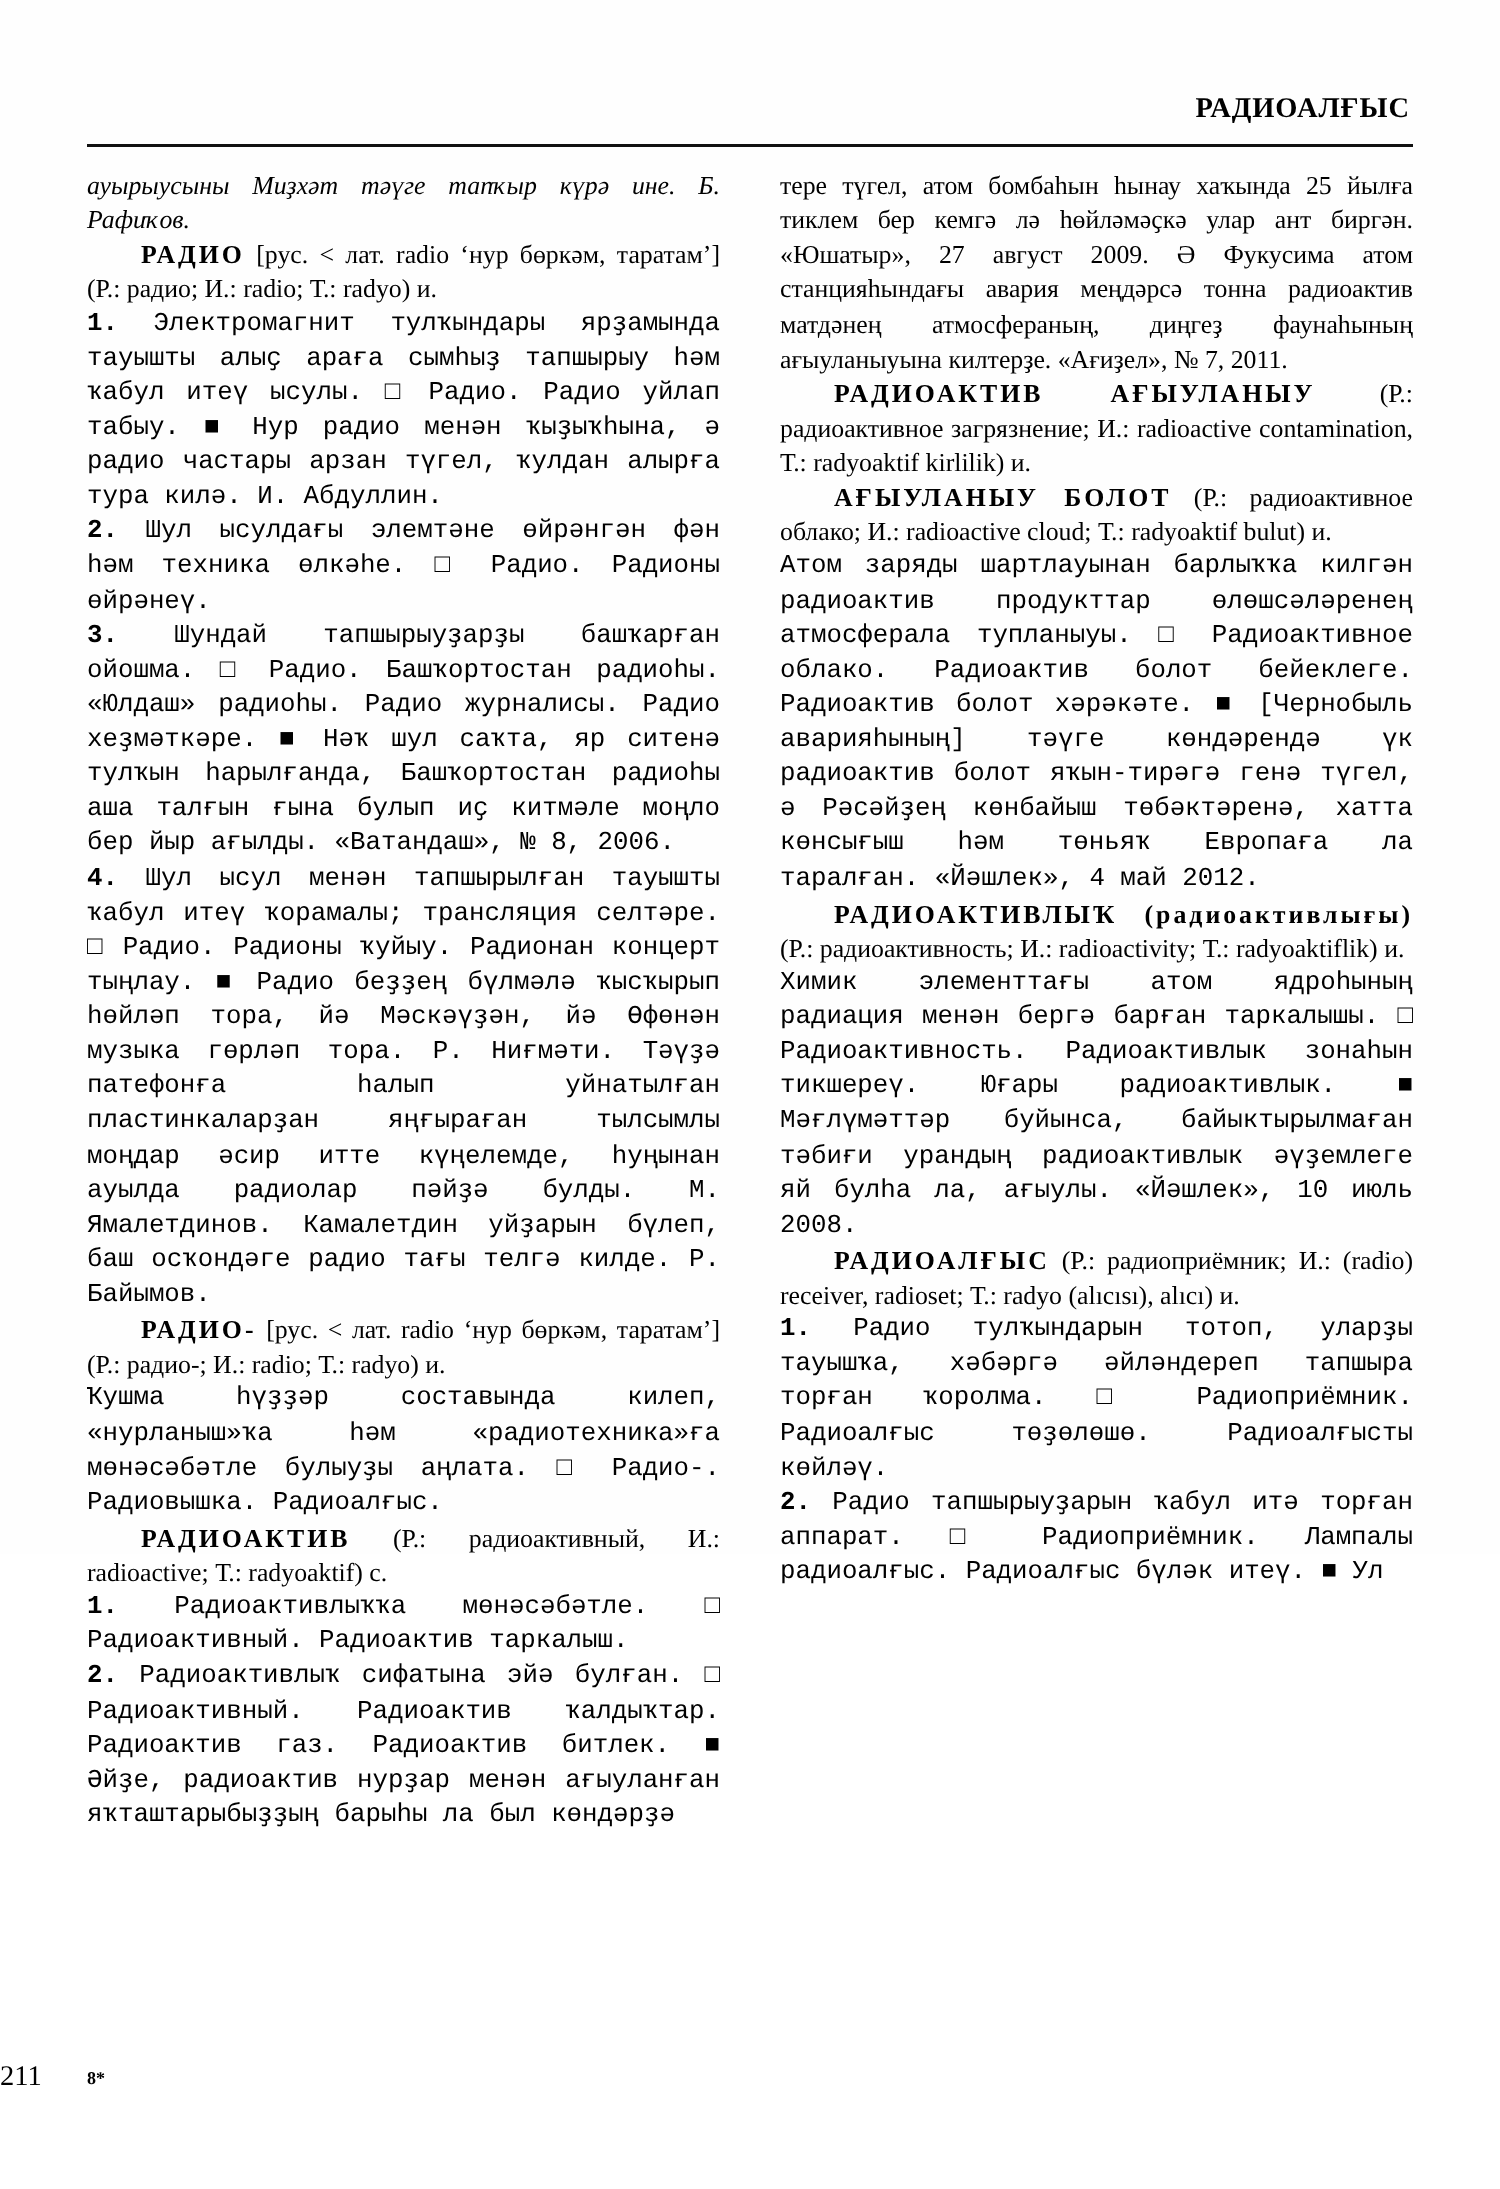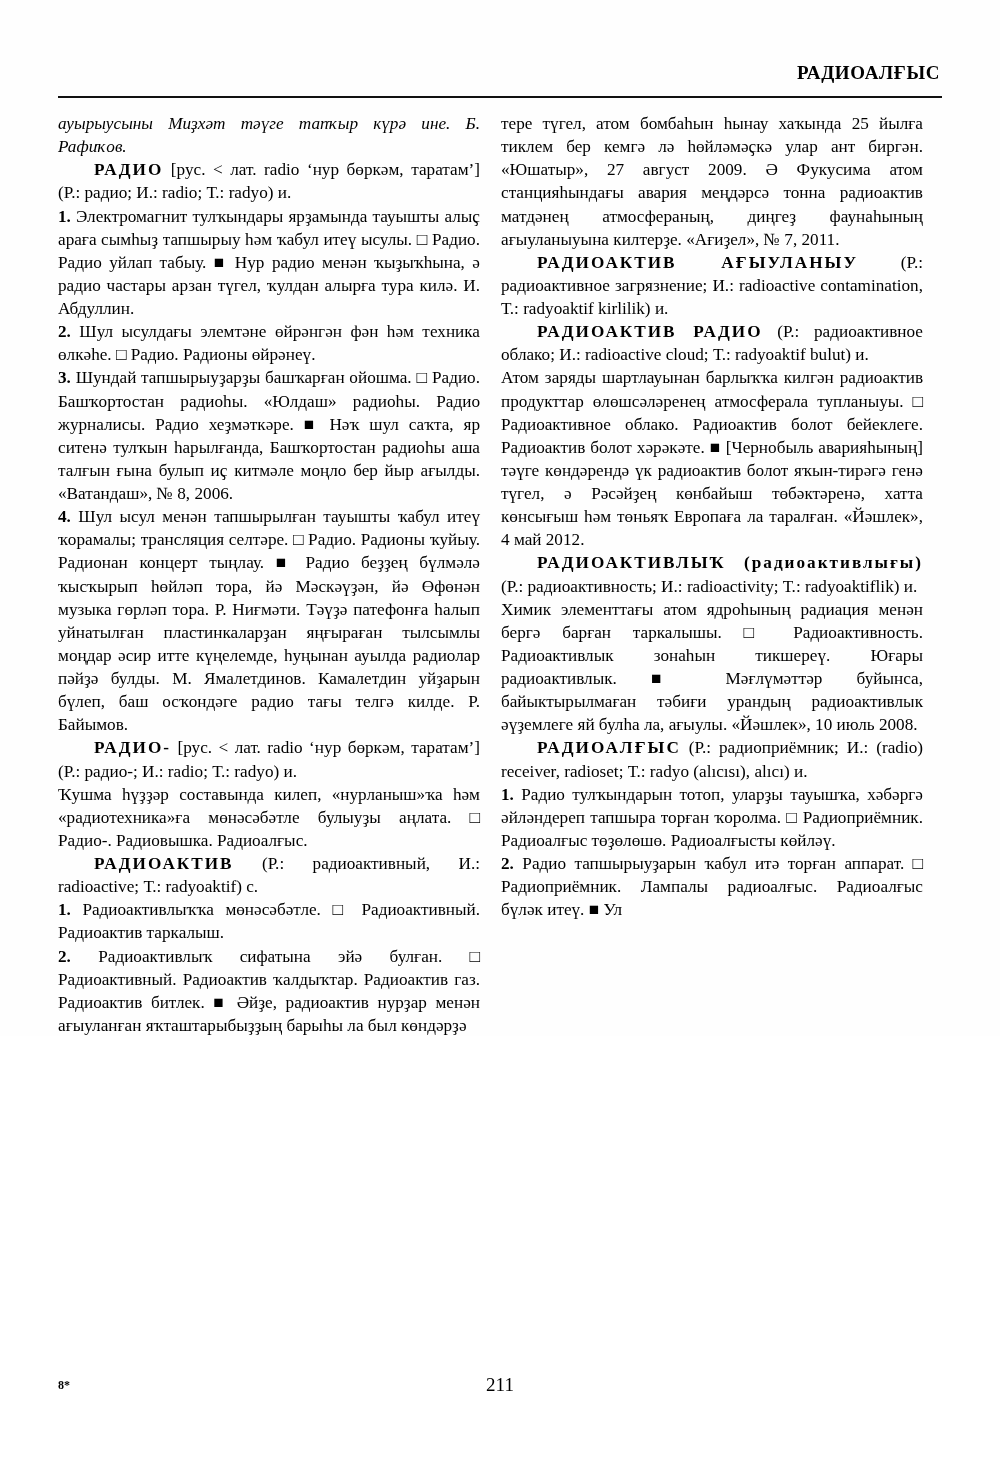--- a/index.html
+++ b/index.html
@@ -39,52 +39,52 @@
     width: 884px;
     height: 2px;
     background: #111;
   }
   .columns {
     position: absolute;
     left: 58px;
     top: 112px;
     width: 884px;
     display: flex;
-    gap: 21px;
+    gap: 40px;
   }
   .col {
     width: 422px;
     font-size: 17.2px;
     line-height: 1.345;
     text-align: justify;
     text-justify: inter-word;
     hyphens: manual;
   }
   .col p {
     margin: 0;
     text-indent: 0;
   }
   .p-indent {
     text-indent: 26px;
+    font-family: Liberation Mono, monospace;
   }
   .hw {
     font-weight: bold;
   }
   .it {
     font-style: italic;
   }
   .num {
     font-weight: bold;
   }
   .footer-num {
     position: absolute;
     left: 0;
     top: 1374px;
     width: 1000px;
-    text-align: center;
     font-size: 19px;
   }
   .sig {
     position: absolute;
     left: 58px;
     top: 1378px;
     font-size: 12px;
     font-weight: bold;
   }
   .wide-space {
@@ -149,21 +149,21 @@
     <div class="col">
 
       <p>тере түгел, атом бомбаһын һынау хаҡында 25 йылға тиклем бер кемгә лә һөйләмәҫкә улар ант биргән. «Юшатыр», 27 август 2009. Ә Фукусима атом станцияһындағы авария меңдәрсә тонна радиоактив матдәнең атмосфераның, диңгеҙ фаунаһының ағыуланыуына килтерҙе. «Ағиҙел», № 7, 2011.</p>
 
       <p>
         <span class="hw wide-space">РАДИОАКТИВ АҒЫУЛАНЫУ</span><span> (Р.: радиоактивное загрязнение; И.: radioactive contamination, Т.: radyoaktif kirlilik) и.</span>
       </p>
 
 
       <p>
-        <span class="hw wide-space">РАДИОАКТИВ РАДИО</span><span> (Р.: радиоактивное облако; И.: radioactive cloud; Т.: radyoaktif bulut) и.</span>
+        <span class="hw wide-space">АҒЫУЛАНЫУ БОЛОТ</span><span> (Р.: радиоактивное облако; И.: radioactive cloud; Т.: radyoaktif bulut) и.</span>
       </p>
 
       <p class="p-indent">Атом заряды шартлауынан барлыҡҡа килгән радиоактив продукттар өлөшсәләренең атмосферала тупланыуы. □ Радиоактивное облако. Радиоактив болот бейеклеге. Радиоактив болот хәрәкәте. ■ [Чернобыль аварияһының] тәүге көндәрендә үк радиоактив болот яҡын-тирәгә генә түгел, ә Рәсәйҙең көнбайыш төбәктәренә, хатта көнсығыш һәм төньяҡ Европаға ла таралған. «Йәшлек», 4 май 2012.</p>
 
       <p>
         <span class="hw wide-space">РАДИОАКТИВЛЫҠ (радиоактивлығы)</span><span> (Р.: радиоактивность; И.: radioactivity; Т.: radyoaktiflik) и.</span>
       </p>
 
       <p class="p-indent">Химик элементтағы атом ядроһының радиация менән бергә барған таркалышы. □ Радиоактивность. Радиоактивлык зонаһын тикшереү. Юғары радиоактивлык. ■ Мәғлүмәттәр буйынса, байыктырылмаған тәбиғи урандың радиоактивлык әүҙемлеге яй булһа ла, ағыулы. «Йәшлек», 10 июль 2008.</p>
 

